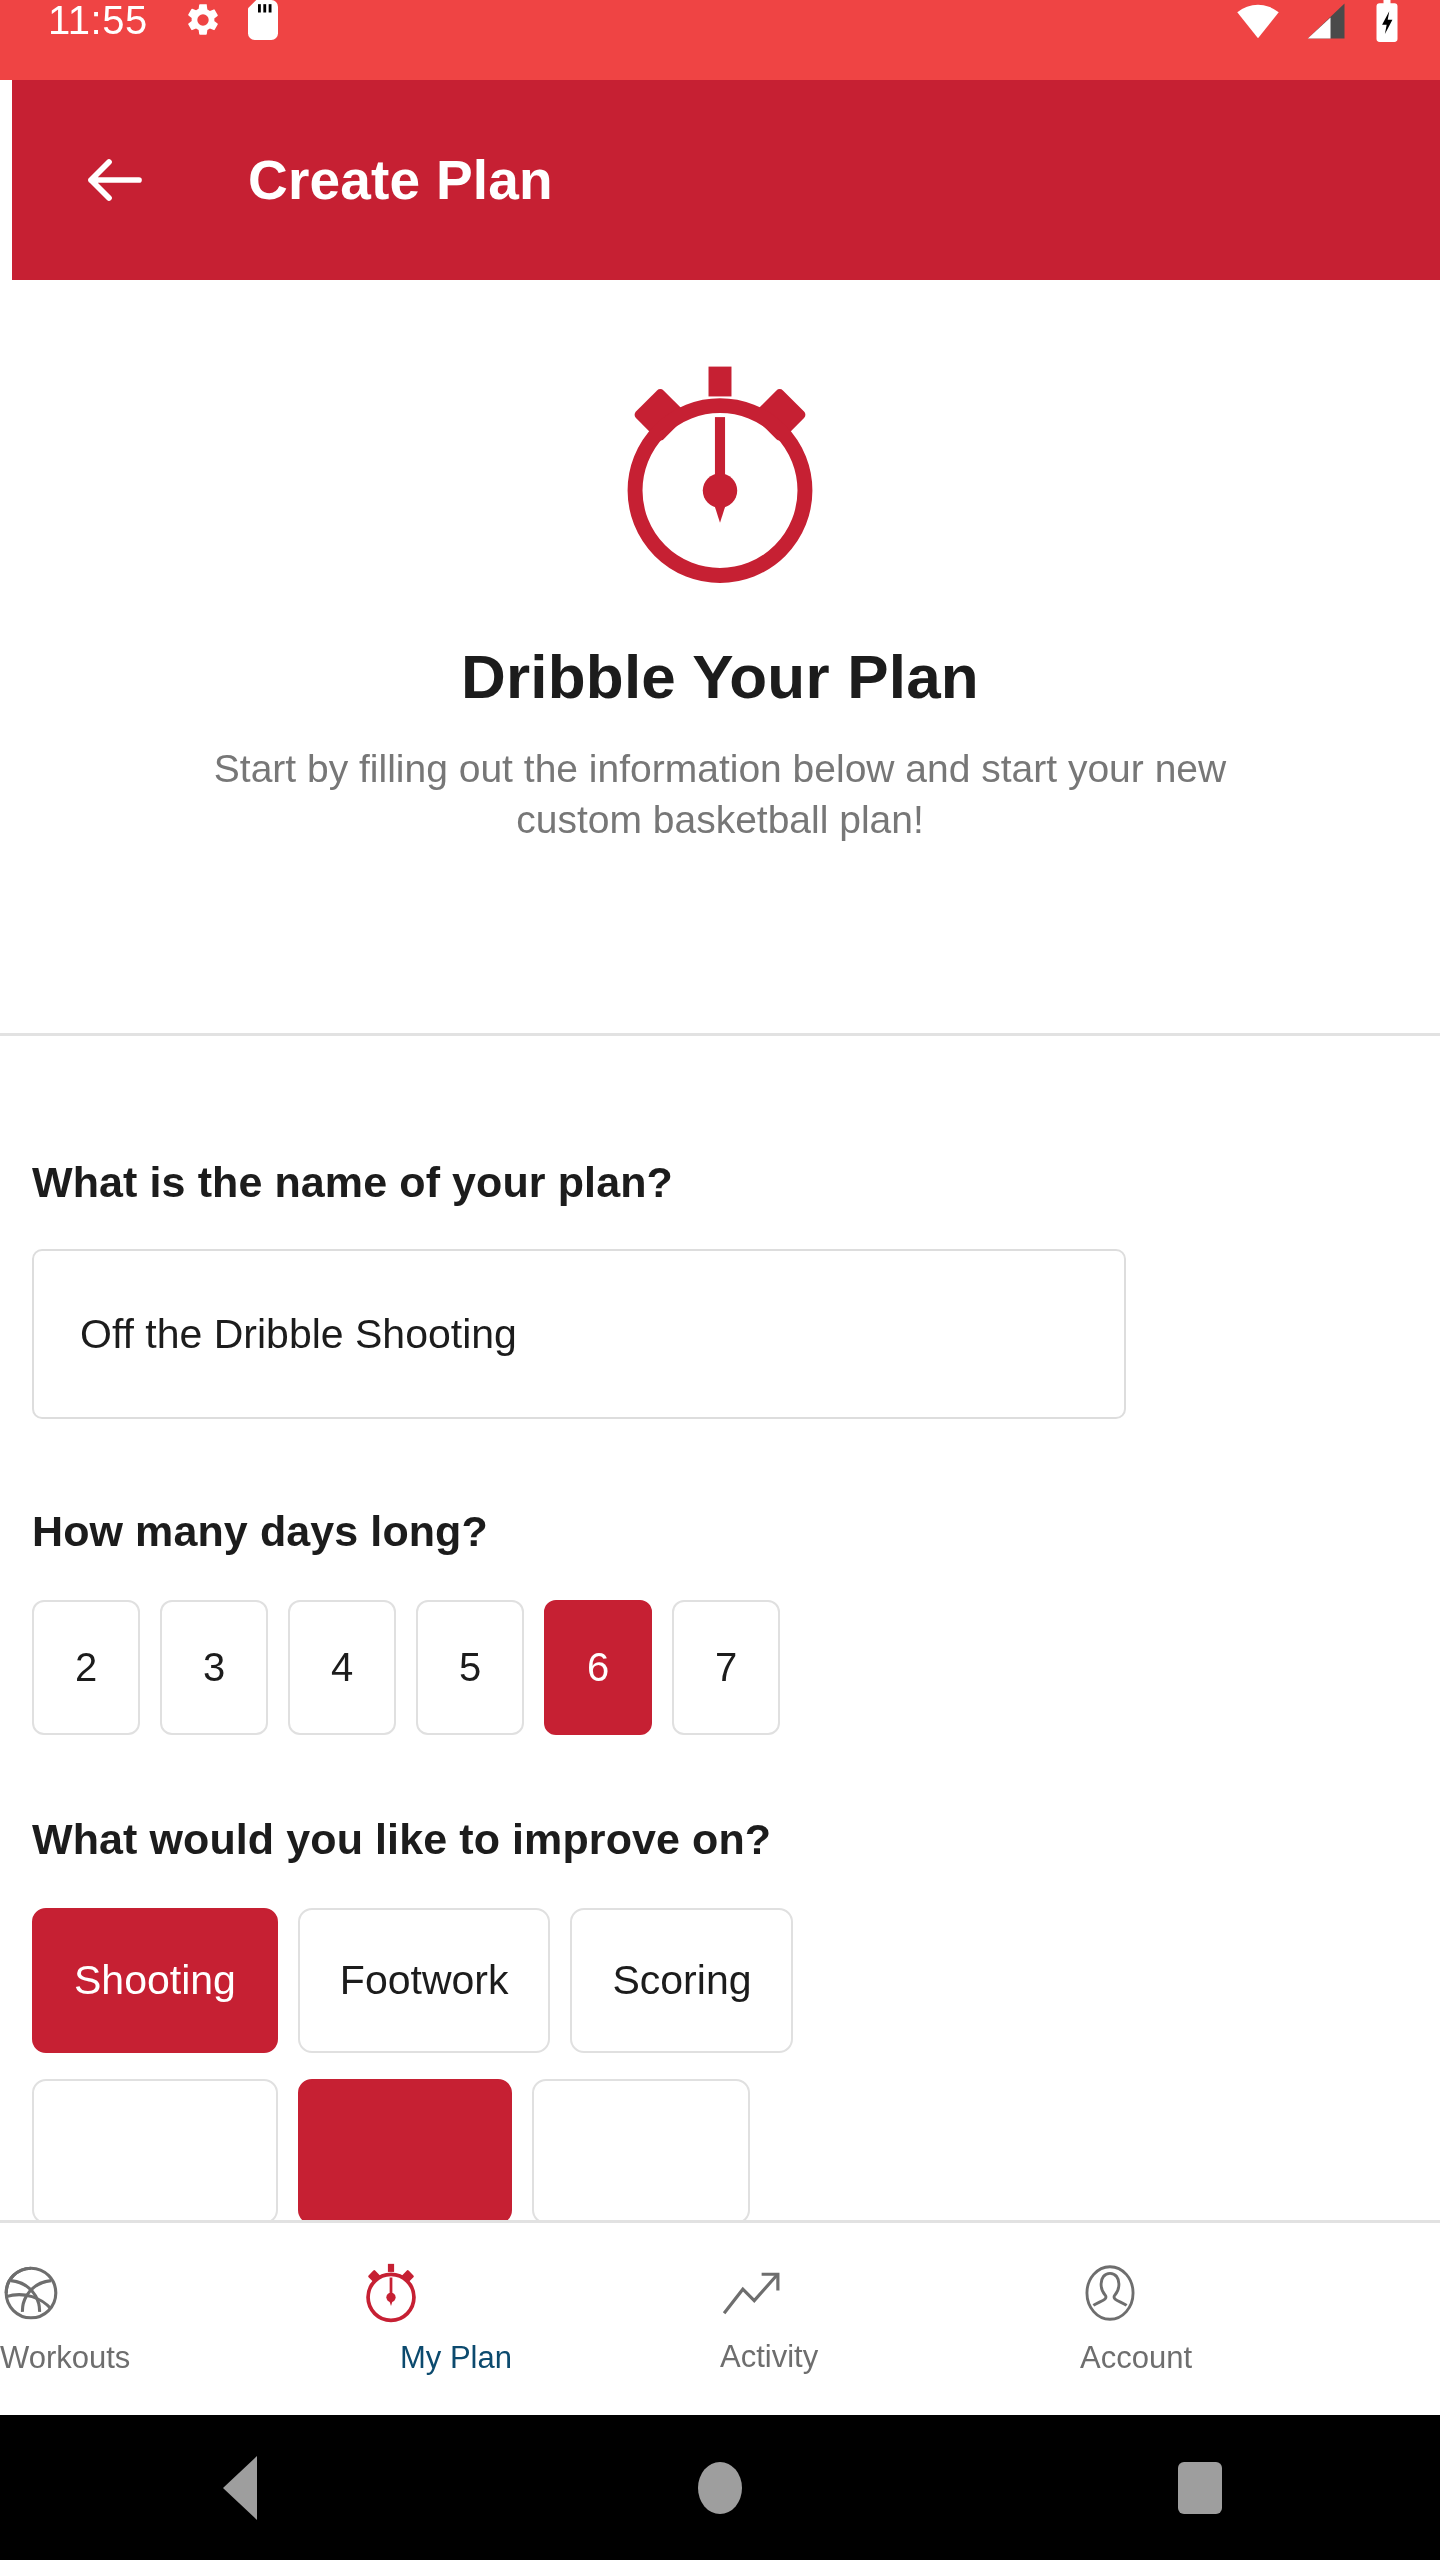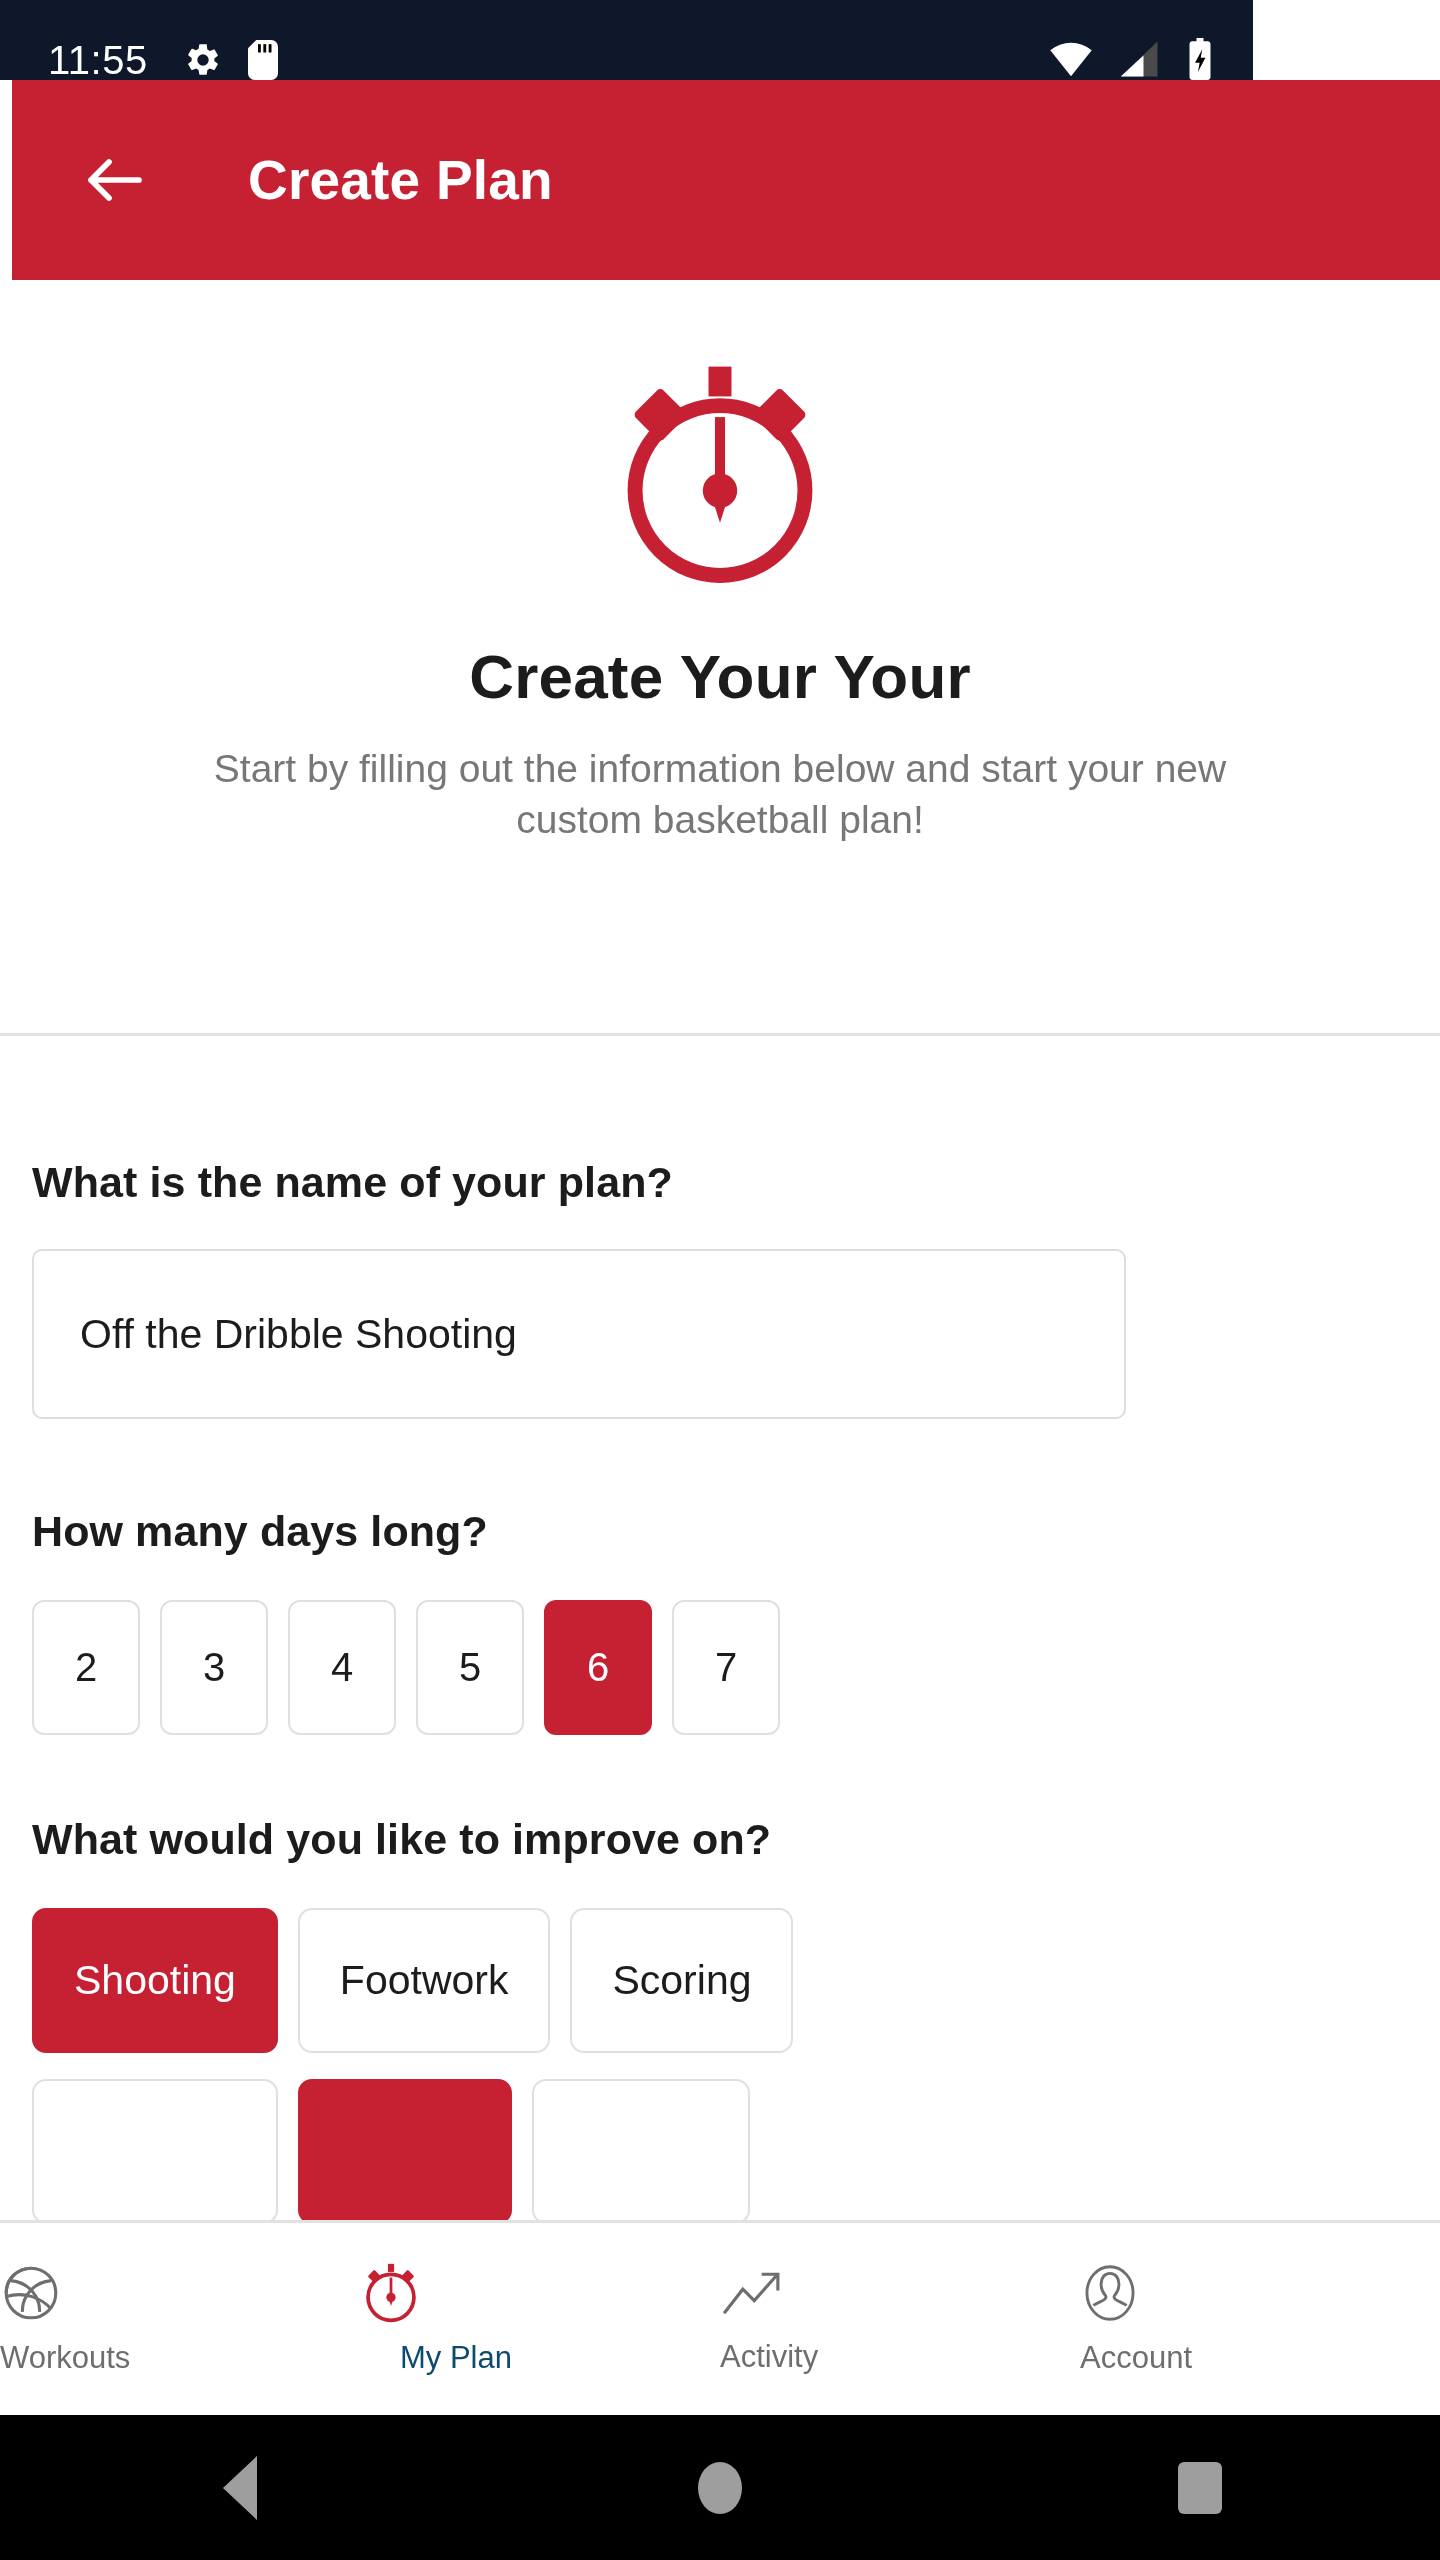--- a/index.html
+++ b/index.html
@@ -6,22 +6,22 @@
   html, body {
     width: 1440px; height: 2560px;
     background: #ffffff;
     font-family: "Liberation Sans", sans-serif;
     overflow: hidden;
   }
   #screen { position: relative; width: 1440px; height: 2560px; background: #fff; }
 
   
   .statusbar {
-    position: absolute; left: 0; top: 0; width: 1253px; height: 80px;
-    background: #0f172a; display: flex; align-items: flex-end;
+    position: absolute; left: 0; top: 0; width: 1440px; height: 80px;
+    background: #ef4444; display: flex; align-items: flex-start;
   }
   .sb-clock {
     color: #fff; font-size: 40px; font-weight: 400; letter-spacing: 0.5px;
     margin-left: 48px; line-height: 1;
   }
   .sb-left-icons { display: flex; align-items: center; gap: 26px; margin-left: 36px; }
   .sb-spacer { flex: 1; }
   .sb-right-icons { display: flex; align-items: center; gap: 26px; margin-right: 40px; }
   .sb-ic { display: block; }
 
@@ -161,21 +161,21 @@
       <svg width="230" height="225" viewBox="0 0 100 98">
         <rect x="45" y="2" width="10" height="13" fill="#C62033"></rect>
         <rect x="15.5" y="14.5" width="17" height="17" rx="2" transform="rotate(-45 24 23)" fill="#C62033"></rect>
         <rect x="67.5" y="14.5" width="17" height="17" rx="2" transform="rotate(45 76 23)" fill="#C62033"></rect>
         <circle cx="50" cy="56" r="37" fill="none" stroke="#C62033" stroke-width="6.5"></circle>
         <rect x="47.8" y="24" width="4.4" height="32" fill="#C62033"></rect>
         <path d="M50 70 L45.5 56 L54.5 56 Z" fill="#C62033"></path>
         <circle cx="50" cy="56" r="7.5" fill="#C62033"></circle>
       </svg>
     </div>
-    <div class="hero-title">Create Your Your</div>
+    <div class="hero-title">Dribble Your Plan</div>
     <div class="hero-sub">Start by filling out the information below and start your new custom basketball plan!</div>
   </div>
   <div class="divider"></div>
 
   <div class="form">
 
     <div class="q-label q-name">What is the name of your plan?</div>
     <div class="text-input" placeholder="Plan name">
       <span class="val">Off the Dribble Shooting</span>
     </div>

